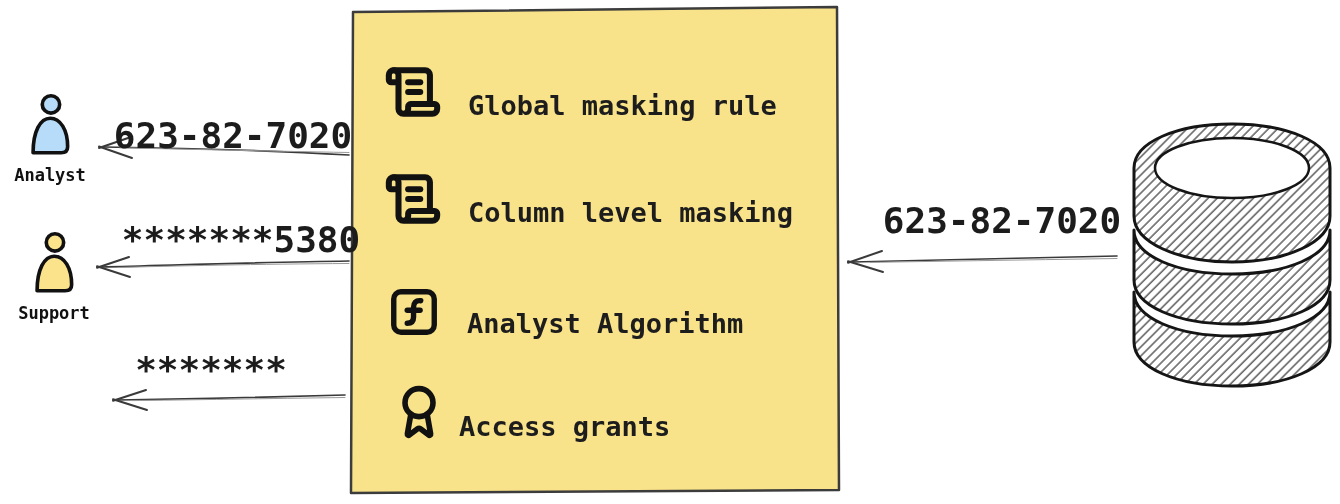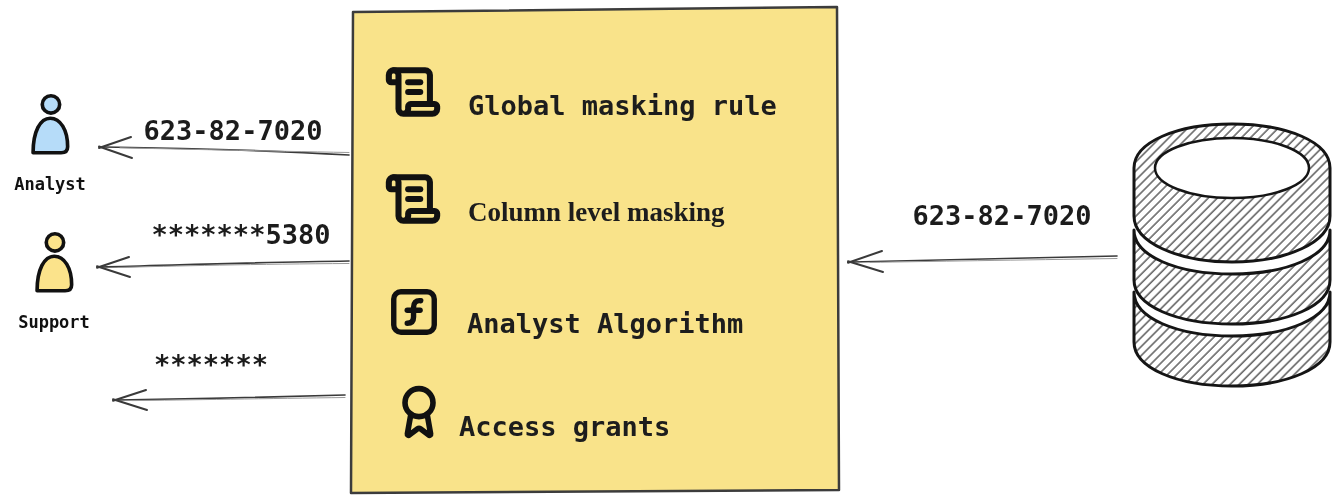--- a/index.html
+++ b/index.html
@@ -6,27 +6,27 @@
   .canvas{
     position:relative;width:1340px;height:504px;background:#ffffff;overflow:hidden;
     font-family:"DejaVu Sans Mono","Liberation Mono",monospace;color:#161616;
   }
   svg{display:block;}
   .layer{position:absolute;left:0;top:0;pointer-events:none;}
 
   
   .value-label{
     position:absolute;transform:translateX(-50%);
-    font-size:27px;font-weight:700;white-space:nowrap;color:#1c1c1c;
+    font-size:36px;font-weight:700;white-space:nowrap;color:#1c1c1c;
   }
 
   
   .persona{
     position:absolute;width:96px;display:flex;flex-direction:column;
-    align-items:center;gap:12px;
+    align-items:center;gap:3px;
   }
   .persona .name{font-size:17px;font-weight:700;color:#111;}
 
   
   .box-row{
     position:absolute;display:flex;align-items:flex-end;gap:26px;height:62px;
   }
   .box-row .label{font-size:27px;font-weight:700;white-space:nowrap;color:#1d1d1d;}
 </style>
 </head>
@@ -94,21 +94,21 @@
   <div class="box-row" style="left:384px;top:59px;">
     <svg width="58" height="58" viewBox="0 0 24 24" fill="none" stroke="#111" stroke-width="2.5" stroke-linecap="round" stroke-linejoin="round">
       <path d="M15 12h-5"></path>
         <path d="M15 8h-5"></path>
       <path d="M19 17V5a2 2 0 0 0-2-2H4"></path>
       <path d="M8 21h12a2 2 0 0 0 2-2v-1a1 1 0 0 0-1-1H11a1 1 0 0 0-1 1v1a2 2 0 1 1-4 0V5a2 2 0 1 0-4 0v2a1 1 0 0 0 1 1h3"></path>
     </svg>
     <div class="label">Global masking rule</div>
   </div>
 
-  <div class="box-row" style="left:384px;top:166px;font-family:Liberation Serif, serif;">
+  <div class="box-row" style="left:384px;top:166px;">
     <svg width="58" height="58" viewBox="0 0 24 24" fill="none" stroke="#111" stroke-width="2.5" stroke-linecap="round" stroke-linejoin="round">
       <path d="M15 12h-5"></path>
         <path d="M15 8h-5"></path>
       <path d="M19 17V5a2 2 0 0 0-2-2H4"></path>
       <path d="M8 21h12a2 2 0 0 0 2-2v-1a1 1 0 0 0-1-1H11a1 1 0 0 0-1 1v1a2 2 0 1 1-4 0V5a2 2 0 1 0-4 0v2a1 1 0 0 0 1 1h3"></path>
     </svg>
     <div class="label">Column level masking</div>
   </div>
 
   <div class="box-row" style="left:387px;top:277px;">

